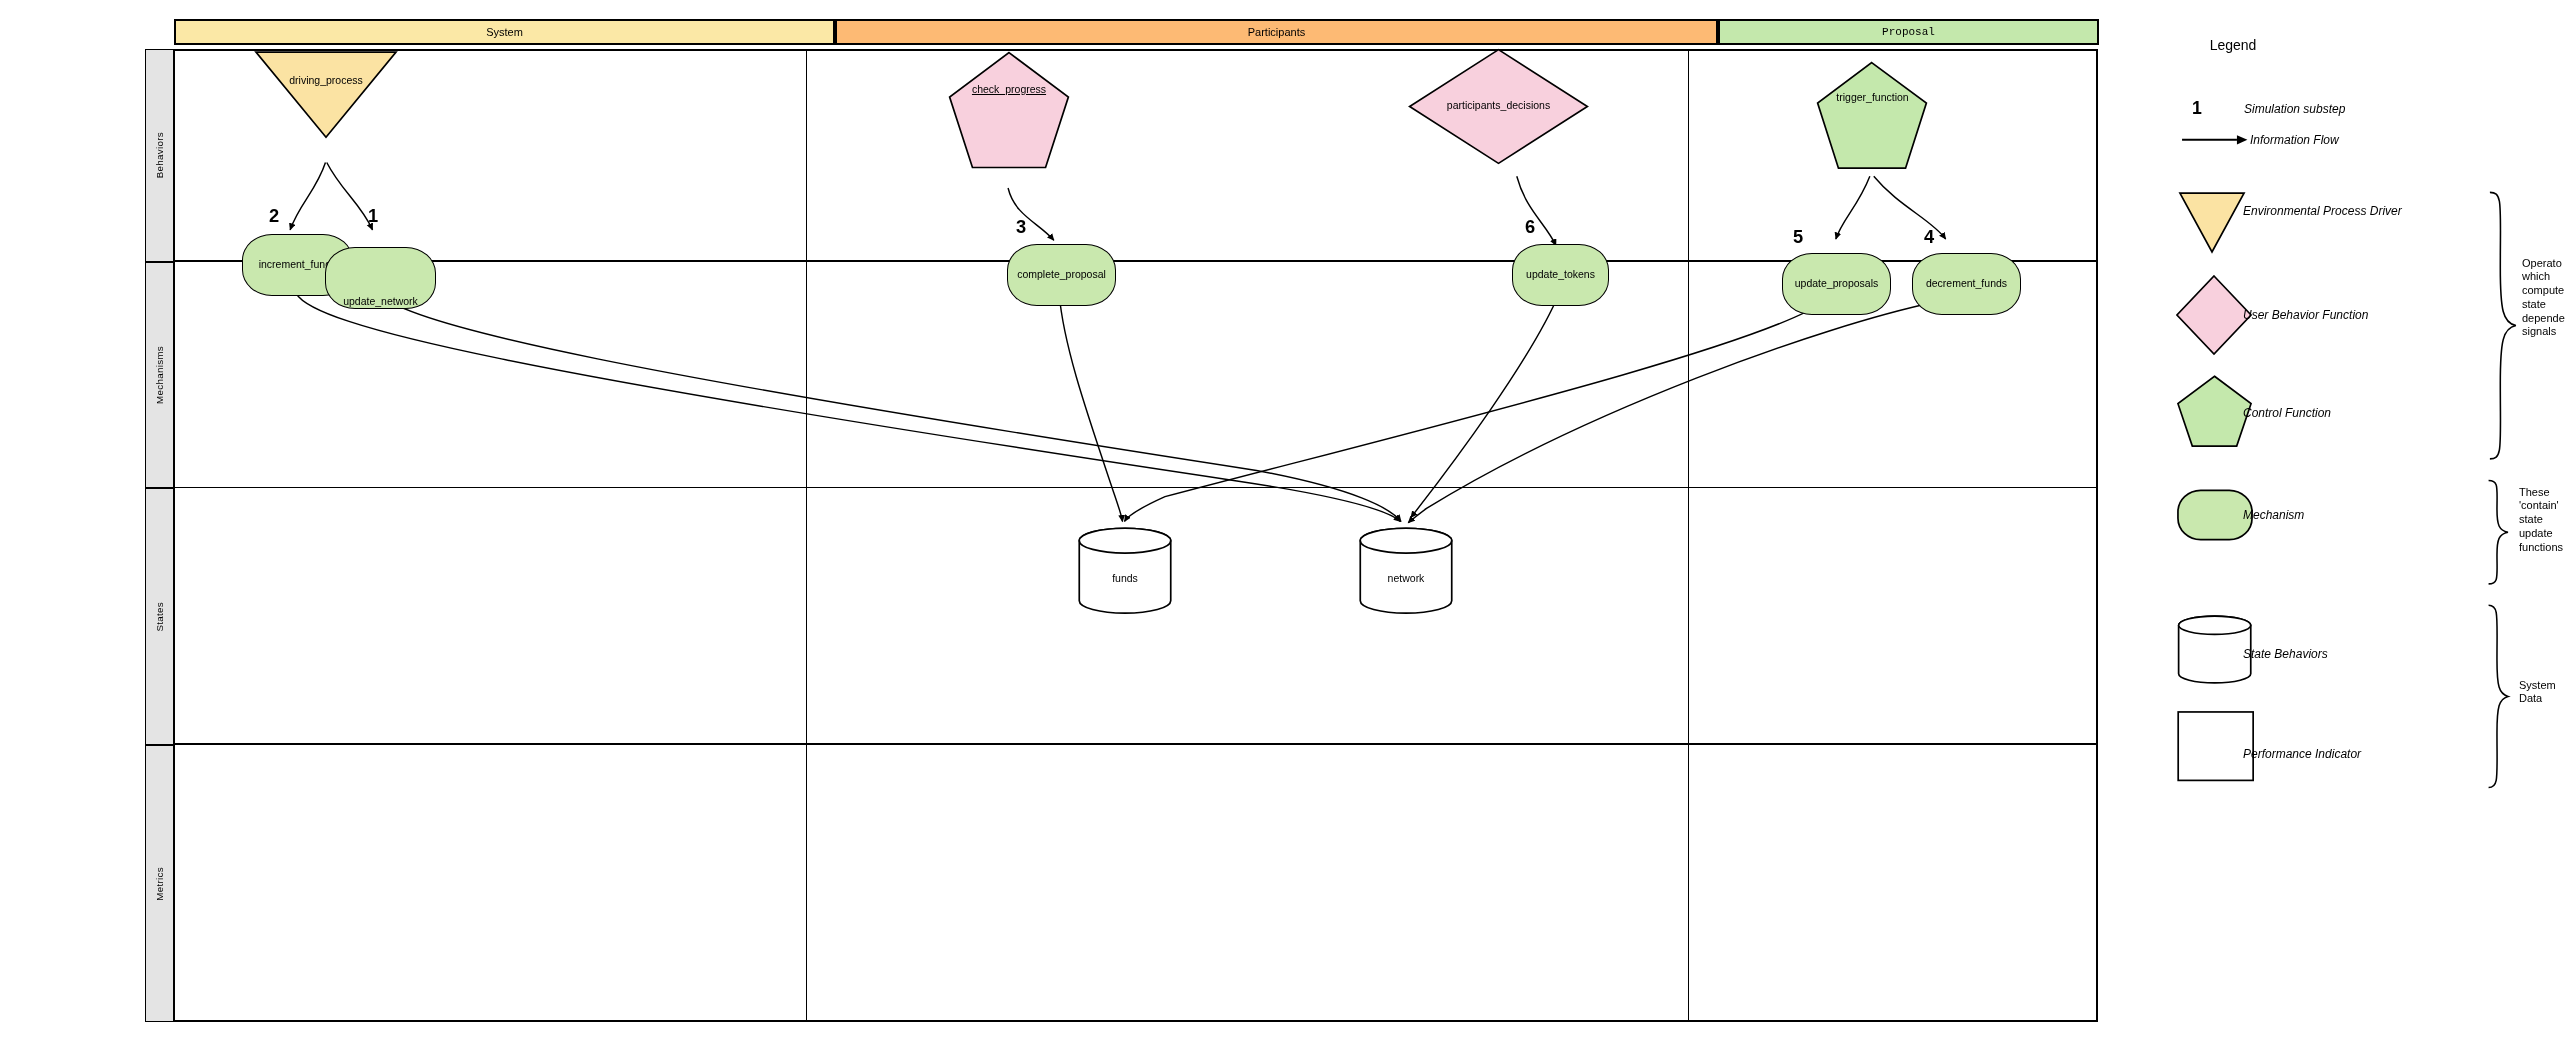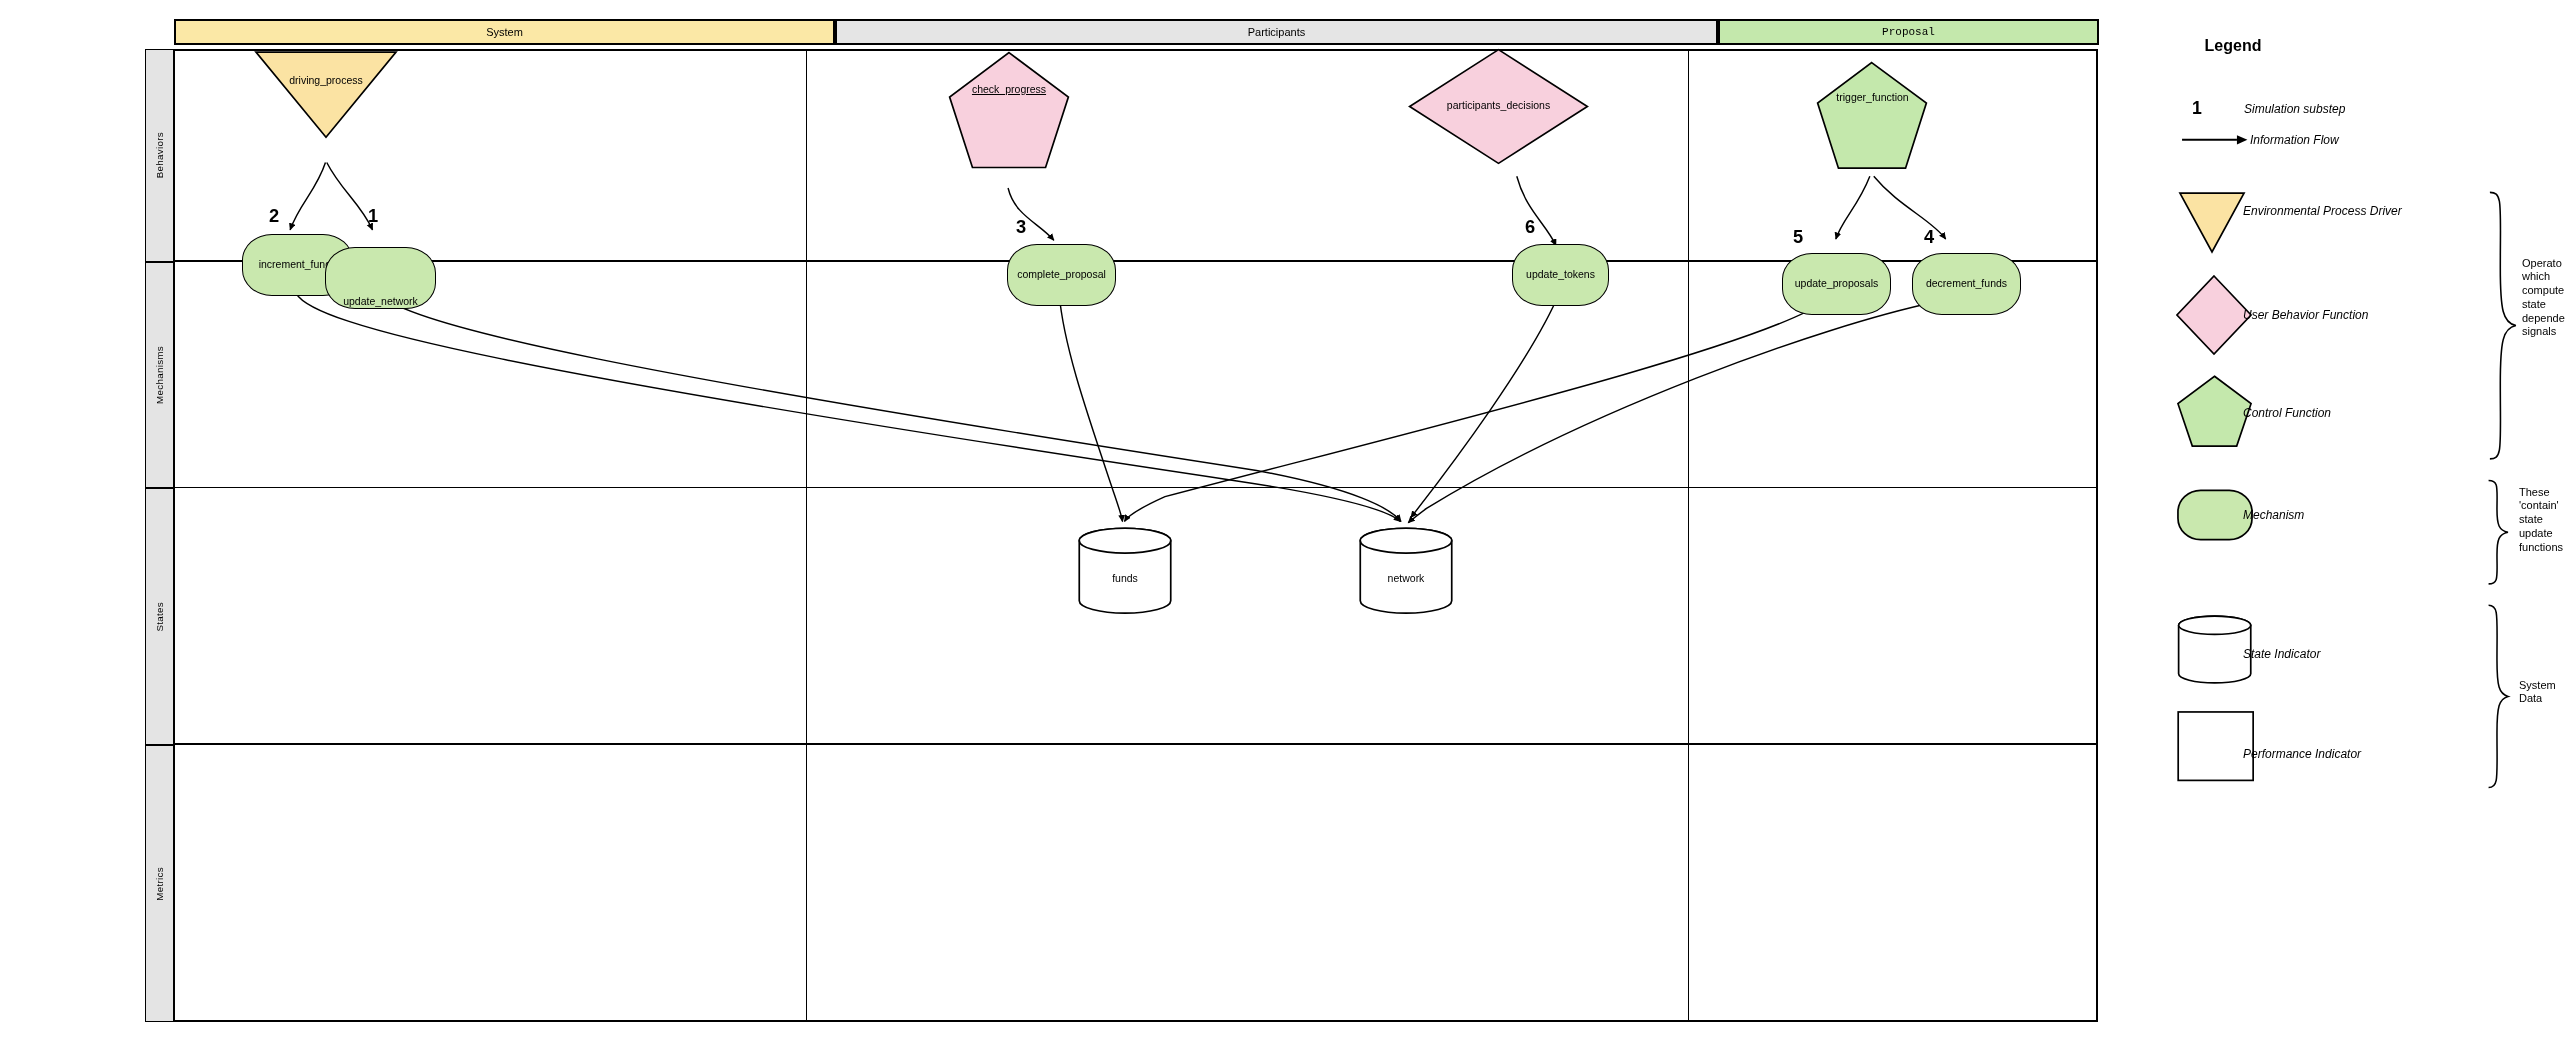--- a/index.html
+++ b/index.html
@@ -8,21 +8,21 @@
 
   #root{position:absolute;left:0;top:0;width:2576px;height:1046px;}
 
   
   .grid-wrap{position:absolute;left:145px;top:19px;width:1966px;height:1003px;}
 
   .col-head{position:absolute;top:0;height:26px;box-sizing:border-box;
             border:2px solid #000;display:flex;align-items:center;
             justify-content:center;font-size:11px;}
   .col-head.system{left:29px;width:661px;background:#fbe8a6;}
-  .col-head.participants{left:690px;width:883px;background:#e5e5e5;}
+  .col-head.participants{left:690px;width:883px;background:#fdba74;}
   .col-head.proposal{left:1573px;width:381px;background:#c4e8ac;font-family:Liberation Mono, monospace;}
 
   .row-head{position:absolute;left:0;width:29px;box-sizing:border-box;
             border:0.7px solid #000;background:#e4e4e4;
             display:flex;align-items:center;justify-content:center;}
   .row-head span{writing-mode:vertical-rl;transform:rotate(180deg);
                  font-size:9.8px;letter-spacing:0.3px;white-space:nowrap;}
 
   .lane{position:absolute;left:29px;width:1924px;box-sizing:border-box;
         border-left:0.7px solid #000;border-right:2px solid #000;background:#fff;}
@@ -33,21 +33,21 @@
   .node{position:absolute;display:flex;align-items:center;justify-content:center;
         text-align:center;font-size:10.5px;line-height:1.1;}
 
   .mech{border:1.6px solid #000;background:#c9e8ae;border-radius:30px/26px;}
 
   .step-num{position:absolute;font-size:18.3px;font-weight:bold;}
 
   
   .legend{position:absolute;left:2158px;top:19.6px;width:418px;height:732px;}
   .legend-title{position:absolute;left:0;top:17.7px;width:150px;text-align:center;
-                font-size:16px;font-weight:bold;}
+                font-size:14px;font-weight:normal;}
   .leg-label{position:absolute;font-size:12px;white-space:nowrap;font-style:italic;}
   .leg-num{position:absolute;font-size:17.7px;font-weight:bold;}
   .brace-txt{position:absolute;font-size:11px;line-height:1.25;width:78px;}
 
   svg{position:absolute;left:0;top:0;overflow:visible;}
   .edge{fill:none;stroke:#000;stroke-width:2.2;}
   .edge-head{fill:#000;stroke:none;}
   .shape{stroke:#000;stroke-width:2.6;}
   .brace{fill:none;stroke:#000;stroke-width:2.4;}
 </style>
@@ -241,21 +241,21 @@
 
     <svg width="78" height="54" style="left:18.3px;top:468px;" viewBox="0 0 120 82">
       <rect class="shape" x="3" y="3" width="114" height="76" rx="35" ry="33" fill="#c9e8ae"></rect>
     </svg>
     <div class="leg-label" style="left:85px;top:488px;">Mechanism</div>
 
     <svg width="80" height="75" style="left:18.3px;top:594px;" viewBox="0 0 122 114">
       <path class="shape" fill="#fff" d="M4,17 a55,14 0 0 1 110,0 v74 a55,14 0 0 1 -110,0 z"></path>
       <ellipse class="shape" fill="#fff" cx="59" cy="17" rx="55" ry="14"></ellipse>
     </svg>
-    <div class="leg-label" style="left:85px;top:627px;">State Indicator</div>
+    <div class="leg-label" style="left:85px;top:627px;">State Behaviors</div>
 
     <svg width="80" height="73" style="left:18.3px;top:690px;" viewBox="0 0 122 112">
       <rect class="shape" x="3" y="3" width="115" height="105" fill="#fff"></rect>
     </svg>
     <div class="leg-label" style="left:85px;top:719px;margin-top:8px;">Performance Indicator</div>
 
     <svg width="39" height="281" style="left:328px;top:169px;" viewBox="0 0 60 430">
       <path class="brace" d="M6,4 C26,4 22,20 22,120 C22,185 26,205 46,209 C26,213 22,233 22,298 C22,398 26,414 6,414"></path>
     </svg>
     <div class="brace-txt" style="left:364px;top:237px;">

